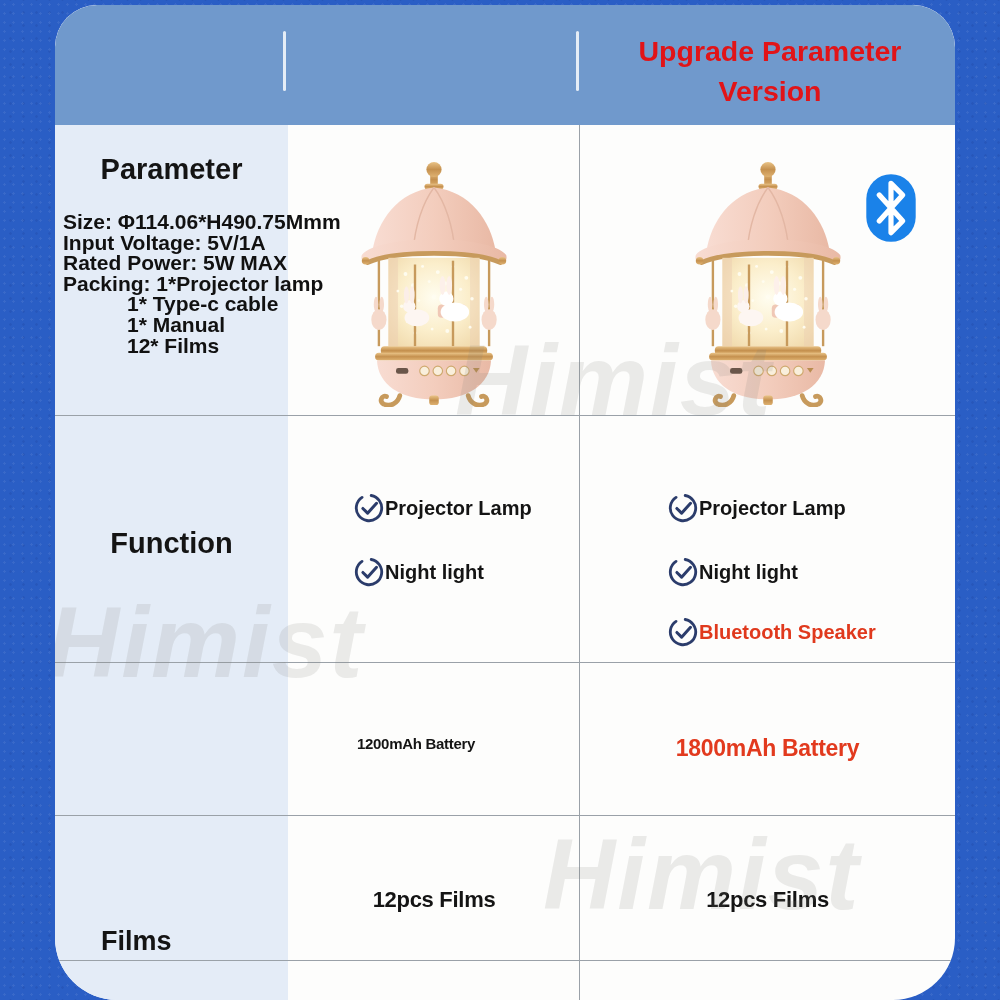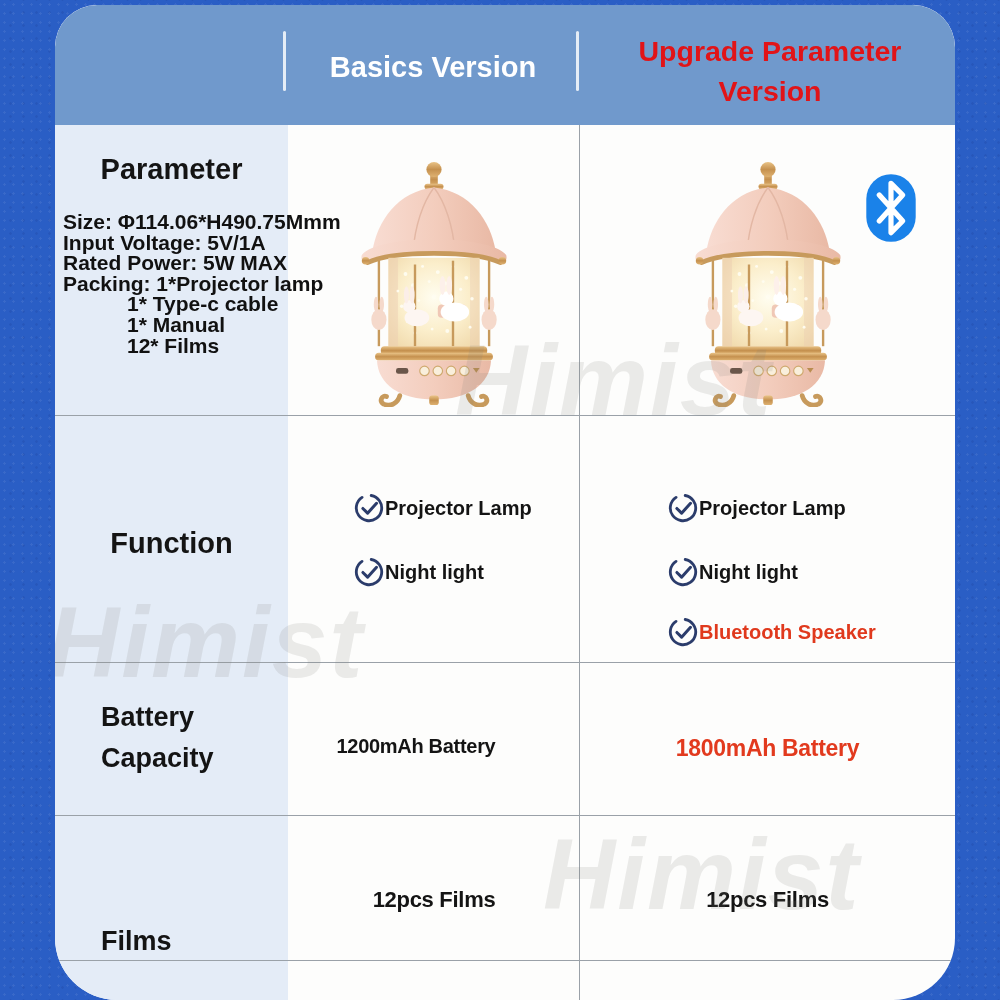--- a/index.html
+++ b/index.html
@@ -57,21 +57,21 @@
 
   .feat-col { position:absolute; z-index:3; }
   .feat-basic { left:298px; }
   .feat-upgrade { left:612px; }
   .feat-row { position:absolute; display:flex; align-items:center; height:32px; }
   .feat-row .txt { font-size:20px; font-weight:700; color:#141414; white-space:nowrap; }
   .feat-row.highlight .txt { color:#e0391d; }
   .check-icon { width:32px; height:32px; flex:0 0 32px; }
 
   .value { position:absolute; text-align:center; font-weight:700; color:#141414; z-index:3; letter-spacing:-0.3px; }
-  .battery-basic { left:233px; width:256px; top:730px; font-size:20px; }
+  .battery-basic { left:233px; width:256px; top:730px; font-size:15px; }
   .battery-upgrade { left:525px; width:375px; top:730px; font-size:23px; color:#e23a1e; }
   .films-basic { left:233px; width:292px; top:882px; font-size:22px; }
   .films-upgrade { left:525px; width:375px; top:882px; font-size:22px; }
 </style>
 </head>
 <body>
 
 <svg width="0" height="0" style="position:absolute" aria-hidden="true">
   <defs>
     <linearGradient id="gPink" x1="0" y1="0" x2="1" y2="0">
@@ -187,21 +187,20 @@
   <div class="hline" style="top:955px"></div>
   <div class="vline"></div>
 
   <div class="watermark" style="left:400px; top:318px">Himist</div>
   <div class="watermark" style="left:-8px; top:580px">Himist</div>
   <div class="watermark" style="left:488px; top:812px">Himist</div>
 
   <div class="header-band">
     <div class="hdr-div hdr-div1"></div>
     <div class="hdr-div hdr-div2"></div>
-    <div class="hdr-title hdr-basic">Basics Version</div>
     <div class="hdr-title hdr-upgrade">Upgrade Parameter Version</div>
   </div>
 
   <div class="cell-label param-label">Parameter</div>
   <div class="specs">
     <div class="spec-line">Size: Φ114.06*H490.75Mmm</div>
     <div class="spec-line">Input Voltage: 5V/1A</div>
     <div class="spec-line">Rated Power: 5W MAX</div>
     <div class="spec-line">Packing: 1*Projector lamp</div>
     <div class="spec-line indent">1* Type-c cable</div>
@@ -252,21 +251,20 @@
       <span class="txt">Night light</span>
     </div>
     <div class="feat-row highlight" style="top:611px">
       <svg class="check-icon" viewBox="0 0 34 34">
           <use href="#check-symbol"></use>
         </svg>
       <span class="txt">Bluetooth Speaker</span>
     </div>
   </div>
 
-  <div class="side-label battery-label">Battery Capacity</div>
   <div class="value battery-basic">1200mAh Battery</div>
   <div class="value battery-upgrade">1800mAh Battery</div>
 
   <div class="side-label films-label">Films</div>
   <div class="value films-basic">12pcs Films</div>
   <div class="value films-upgrade">12pcs Films</div>
 
 </div>
 
 </body></html>

